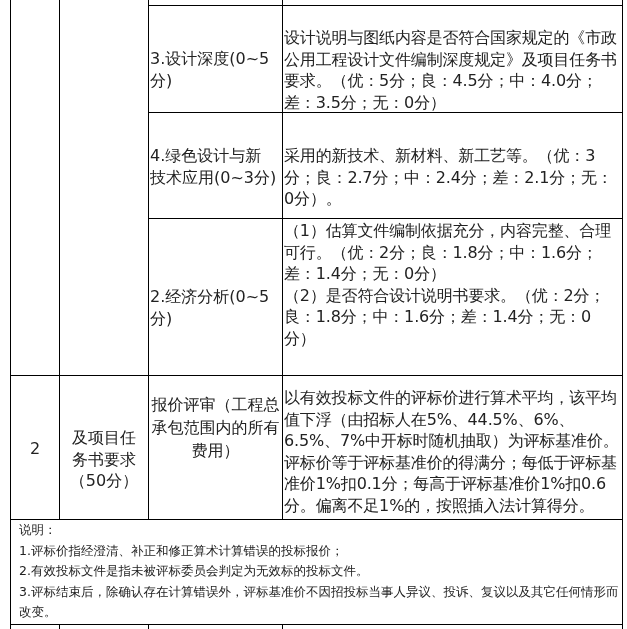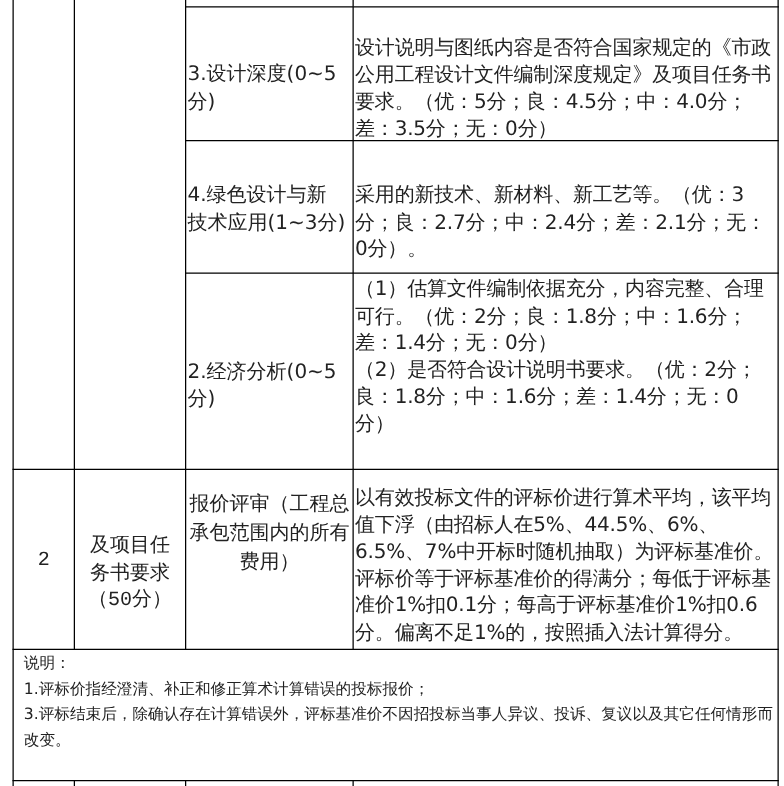--- a/index.html
+++ b/index.html
@@ -3,21 +3,21 @@
 <meta charset="utf-8">
 <style>
   html, body { margin:0; padding:0; background:#ffffff; }
   body { width:627px; height:629px; overflow:hidden; position:relative;
          font-family: "DejaVu Sans", "Liberation Sans", sans-serif; color:#222; }
   .v { position:absolute; background:#000; width:1px; }
   .h { position:absolute; background:#000; height:1px; }
   .cell { position:absolute; font-size:16px; line-height:21.5px; color:#222; box-sizing:border-box; }
   .crit { left:149px; width:133px; padding-left:1px; }
   .desc { left:283px; width:339px; padding-left:1px; letter-spacing:-0.15px; }
-  .center { text-align:center;font-family:Liberation Mono, monospace; }
+  .center { text-align:center; }
   .notes { left:11px; width:611px; padding-left:8px; font-size:12.5px; line-height:20.5px; }
 </style>
 </head>
 <body>
 
 <div>
 
   <div class="v" style="left:10px; top:0; height:629px;"></div>
   <div class="v" style="left:59px; top:0; height:520px;"></div>
   <div class="v" style="left:59px; top:624px; height:5px;"></div>
@@ -31,34 +31,35 @@
   <div class="h" style="left:148px; top:5px; width:475px;"></div>
   <div class="h" style="left:148px; top:112px; width:475px;"></div>
   <div class="h" style="left:148px; top:218px; width:475px;"></div>
   <div class="h" style="left:10px; top:375px; width:613px;"></div>
   <div class="h" style="left:10px; top:519px; width:613px;"></div>
   <div class="h" style="left:10px; top:624px; width:613px;"></div>
 
   <div class="cell crit" style="top:48px;">3.设计深度(0~5分)</div>
   <div class="cell desc" style="top:27px;">设计说明与图纸内容是否符合国家规定的《市政公用工程设计文件编制深度规定》及项目任务书要求。（优：5分；良：4.5分；中：4.0分；差：3.5分；无：0分）</div>
 
-  <div class="cell crit" style="top:145px; width:128px;">4.绿色设计与新技术应用(1~3分)</div>
+  <div class="cell crit" style="top:145px; width:128px;">4.绿色设计与新技术应用(0~3分)</div>
   <div class="cell desc" style="top:145px;">采用的新技术、新材料、新工艺等。（优：3分；良：2.7分；中：2.4分；差：2.1分；无：0分）。</div>
 
   <div class="cell crit" style="top:286px;">2.经济分析(0~5分)</div>
   <div class="cell desc" style="top:220px;">
     <div>（1）估算文件编制依据充分，内容完整、合理可行。（优：2分；良：1.8分；中：1.6分；差：1.4分；无：0分）</div>
     <div>（2）是否符合设计说明书要求。（优：2分；良：1.8分；中：1.6分；差：1.4分；无：0分）</div>
   </div>
 
   <div class="cell center" style="left:11px; width:48px; top:438px;">2</div>
   <div class="cell center" style="left:60px; width:88px; top:427px; padding:0 6px;">及项目任务书要求（50分）</div>
   <div class="cell center" style="left:149px; width:133px; top:393px; line-height:23px;">
     <div>报价评审（工程总承包范围内的所有费用）</div>
   </div>
   <div class="cell desc" style="top:387px;">以有效投标文件的评标价进行算术平均，该平均值下浮（由招标人在5%、44.5%、6%、6.5%、7%中开标时随机抽取）为评标基准价。评标价等于评标基准价的得满分；每低于评标基准价1%扣0.1分；每高于评标基准价1%扣0.6分。偏离不足1%的，按照插入法计算得分。</div>
 
   <div class="cell notes" style="top:520px;">
     <div>说明：</div>
     <div>1.评标价指经澄清、补正和修正算术计算错误的投标报价；</div>
+    <div>2.有效投标文件是指未被评标委员会判定为无效标的投标文件。</div>
     <div>3.评标结束后，除确认存在计算错误外，评标基准价不因招投标当事人异议、投诉、复议以及其它任何情形而改变。</div>
   </div>
 </div>
 
 </body></html>

